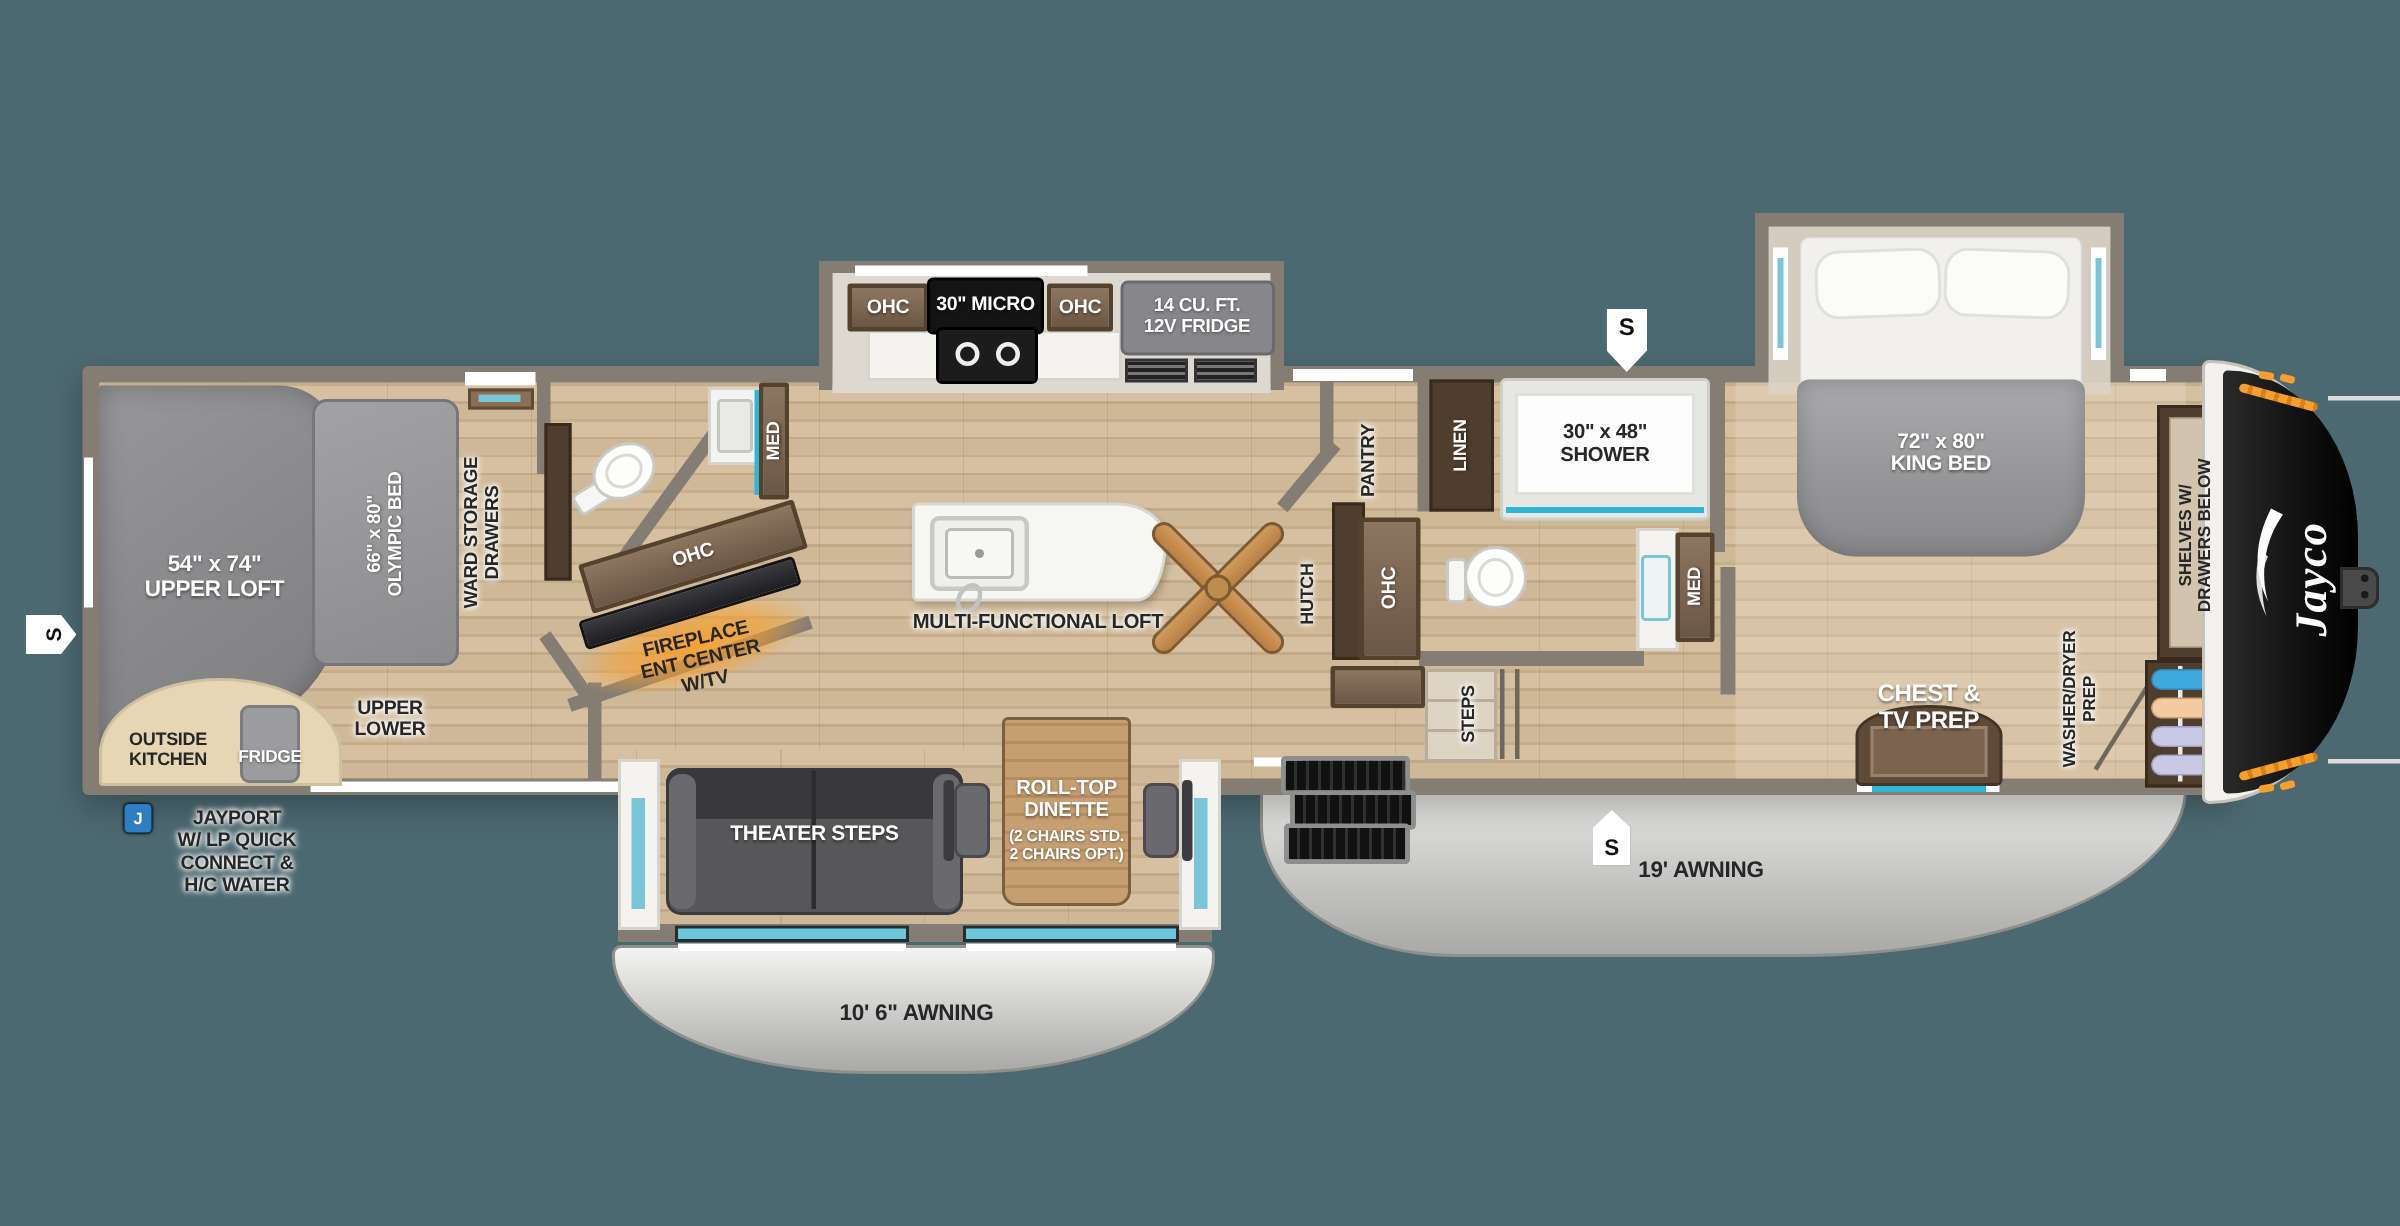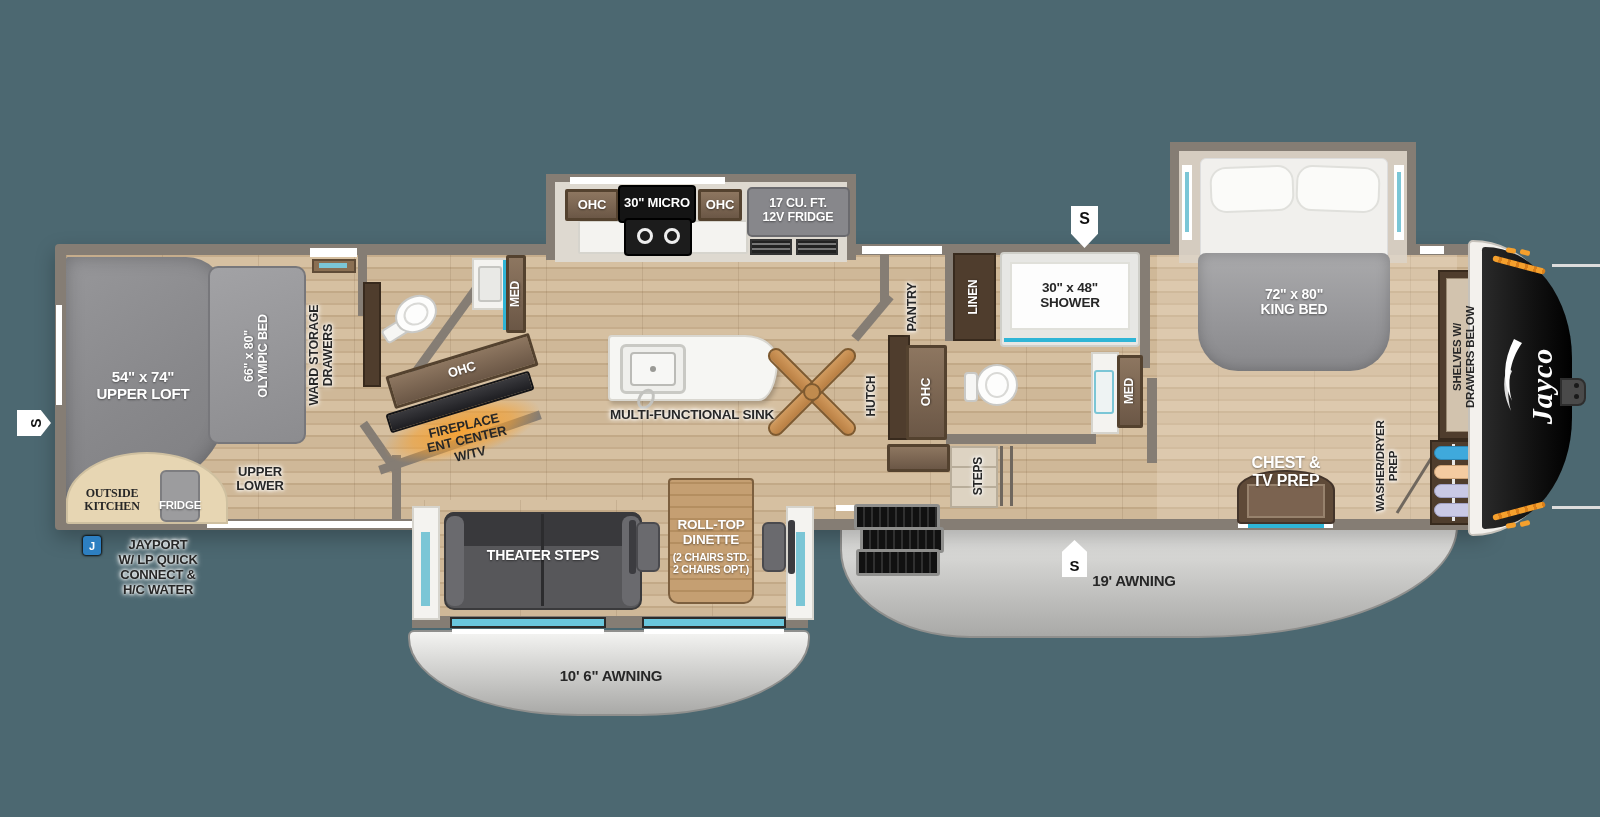--- a/index.html
+++ b/index.html
@@ -63,21 +63,21 @@
   <div class="box" style="left:555px;top:182px;width:292px;height:80px;background:#ded9d0;"></div>
   <div class="box" style="left:570px;top:177px;width:155px;height:7px;background:#fff;"></div>
   <div class="box wht" style="left:578px;top:220px;width:170px;height:34px;border-radius:2px;"></div>
   <div class="box cab" style="left:565px;top:189px;width:54px;height:32px;"></div>
   <div class="lbl w" style="left:592px;top:205px;font-size:13px;">OHC</div>
   <div class="box" style="left:618px;top:185px;width:78px;height:38px;background:#141414;border-radius:4px;border:2px solid #000;"></div>
   <div class="lbl w" style="left:657px;top:203px;font-size:13px;">30" MICRO</div>
   <div class="box cab" style="left:698px;top:189px;width:44px;height:32px;"></div>
   <div class="lbl w" style="left:720px;top:205px;font-size:13px;">OHC</div>
   <div class="box" style="left:747px;top:187px;width:103px;height:50px;background:#87878b;border:2px solid #6a6a6e;border-radius:5px;"></div>
-  <div class="lbl w" style="left:798px;top:211px;font-size:12.5px;">17 CU. FT.
+  <div class="lbl w" style="left:798px;top:211px;font-size:12.5px;">14 CU. FT.
 12V FRIDGE</div>
   <div class="box" style="left:750px;top:239px;width:42px;height:16px;background:repeating-linear-gradient(0deg,#222 0 3px,#777 3px 5px);border:2px solid #333;"></div>
   <div class="box" style="left:796px;top:239px;width:42px;height:16px;background:repeating-linear-gradient(0deg,#222 0 3px,#777 3px 5px);border:2px solid #333;"></div>
   <div class="box" style="left:624px;top:218px;width:68px;height:38px;background:#1c1c1c;border:2px solid #000;border-radius:4px;z-index:5;"></div>
   <div class="box" style="left:637px;top:228px;width:16px;height:16px;border:3px solid #eee;border-radius:50%;z-index:6;"></div>
   <div class="box" style="left:664px;top:228px;width:16px;height:16px;border:3px solid #eee;border-radius:50%;z-index:6;"></div>
 
   <div class="wall" style="left:1170px;top:142px;width:246px;height:9px;"></div>
   <div class="wall" style="left:1170px;top:142px;width:9px;height:112px;"></div>
   <div class="wall" style="left:1407px;top:142px;width:9px;height:112px;"></div>
@@ -120,21 +120,21 @@
 UPPER LOFT</div>
   <div class="box" style="left:208px;top:266px;width:98px;height:178px;background:linear-gradient(160deg,#a2a2a5,#8c8c8f);border:2px solid #77777b;border-radius:10px;"></div>
   <div class="lbl v w" style="left:257px;top:356px;font-size:12.5px;">66" x 80"
 OLYMPIC BED</div>
   <div class="lbl v halo" style="left:322px;top:355px;font-size:12.5px;">WARD STORAGE
 DRAWERS</div>
   <div class="box cabd" style="left:363px;top:282px;width:18px;height:105px;"></div>
   <div class="lbl halo" style="left:260px;top:479px;font-size:13px;">UPPER
 LOWER</div>
   <div class="box" style="left:66px;top:452px;width:162px;height:72px;background:#e7d6b3;border:2px solid #cfc0a0;border-radius:75% 75% 0 4px / 105% 105% 0 4px;"></div>
-  <div class="lbl" style="left:112px;top:500px;font-size:12px;font-family:Liberation Serif, serif;">OUTSIDE
+  <div class="lbl" style="left:112px;top:500px;font-size:12px;">OUTSIDE
 KITCHEN</div>
   <div class="box" style="left:160px;top:470px;width:40px;height:52px;background:#9c9c9e;border:2px solid #7d7d80;border-radius:6px;"></div>
   <div class="lbl w" style="left:180px;top:505px;font-size:11.5px;">FRIDGE</div>
 
   <div class="box" style="left:382px;top:322px;width:30px;height:16px;background:#f6f6f4;border:2px solid #c9c9c6;border-radius:4px;transform:rotate(-32deg);"></div>
   <div class="box" style="left:394px;top:296px;width:44px;height:36px;background:#fdfdfc;border:2px solid #c9c9c6;border-radius:50%;transform:rotate(-32deg);"></div>
   <div class="box" style="left:403px;top:303px;width:26px;height:22px;border:2px solid #d9d9d6;border-radius:50%;transform:rotate(-32deg);"></div>
   <div class="box wht" style="left:472px;top:258px;width:36px;height:52px;"></div>
   <div class="box" style="left:478px;top:266px;width:24px;height:36px;background:#e9e9e6;border:2px solid #c6c6c2;border-radius:3px;"></div>
   <div class="box" style="left:503px;top:260px;width:3px;height:70px;background:#2fb5d6;"></div>
@@ -146,21 +146,21 @@
   <div class="box" style="left:382px;top:403px;width:160px;height:54px;background:radial-gradient(ellipse at center,rgba(247,160,45,.95) 0%,rgba(247,160,45,.55) 45%,rgba(247,160,45,0) 72%);transform:rotate(-15deg);z-index:7;"></div>
   <div class="lbl" style="left:467px;top:440px;font-size:13px;transform:translate(-50%,-50%) rotate(-13deg);">FIREPLACE
 ENT CENTER
 W/TV</div>
 
   <div class="box" style="left:608px;top:335px;width:170px;height:66px;background:#f6f6f3;border:2px solid #d9d7d0;border-radius:4px 34px 20px 4px / 4px 26px 42px 4px;box-shadow:2px 3px 4px rgba(0,0,0,.2);"></div>
   <div class="box" style="left:620px;top:344px;width:66px;height:50px;background:#efefec;border:3px solid #c9c9c4;border-radius:6px;"></div>
   <div class="box" style="left:630px;top:352px;width:46px;height:34px;background:#f7f7f5;border:2px solid #bbbbb7;border-radius:4px;"></div>
   <div class="box" style="left:650px;top:366px;width:6px;height:6px;background:#9a9a96;border-radius:50%;"></div>
   <div class="box" style="left:638px;top:388px;width:16px;height:22px;border:3px solid #c2c2be;border-radius:50%;transform:rotate(30deg);"></div>
-  <div class="lbl halo" style="left:692px;top:415px;font-size:13.5px;">MULTI-FUNCTIONAL SINK</div>
+  <div class="lbl halo" style="left:692px;top:415px;font-size:13.5px;">MULTI-FUNCTIONAL LOFT</div>
   <div class="box" style="left:753px;top:384px;width:118px;height:16px;background:linear-gradient(180deg,#d19a5d,#b97f43);border:2px solid #7e5a30;border-radius:9px;transform:rotate(45deg);"></div>
   <div class="box" style="left:753px;top:384px;width:118px;height:16px;background:linear-gradient(180deg,#d19a5d,#b97f43);border:2px solid #7e5a30;border-radius:9px;transform:rotate(-45deg);"></div>
   <div class="box" style="left:803px;top:383px;width:18px;height:18px;background:#c08b4e;border:2px solid #7e5a30;border-radius:50%;"></div>
 
   <div class="box cabd" style="left:888px;top:335px;width:22px;height:105px;"></div>
   <div class="lbl v halo" style="left:872px;top:396px;font-size:12px;">HUTCH</div>
   <div class="lbl v halo" style="left:913px;top:307px;font-size:12.5px;">PANTRY</div>
   <div class="box cab" style="left:906px;top:345px;width:41px;height:95px;"></div>
   <div class="lbl v w" style="left:926px;top:392px;font-size:13px;">OHC</div>
   <div class="box cab" style="left:887px;top:444px;width:63px;height:28px;"></div>

